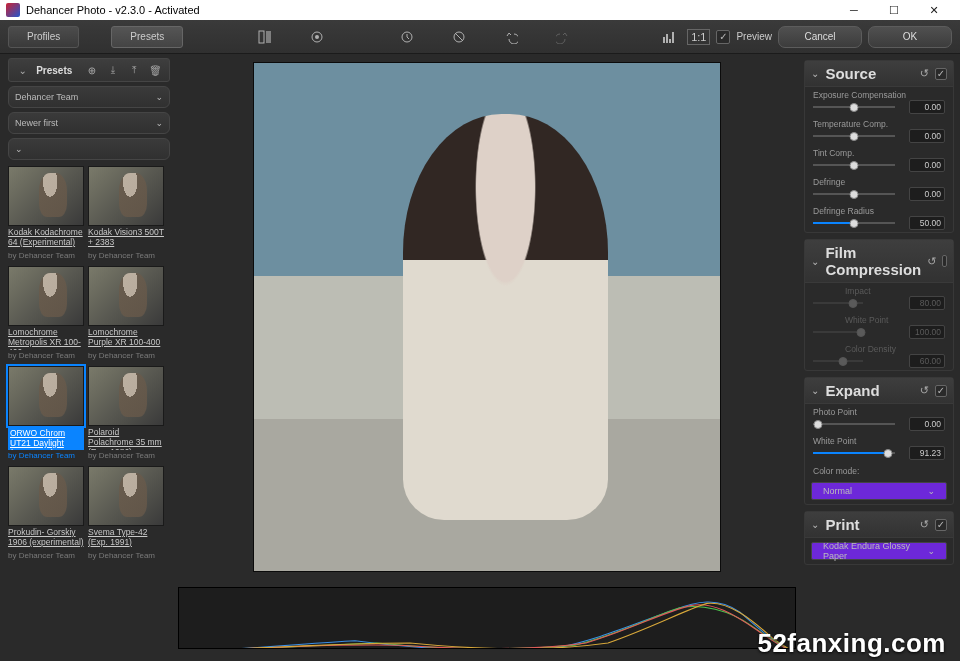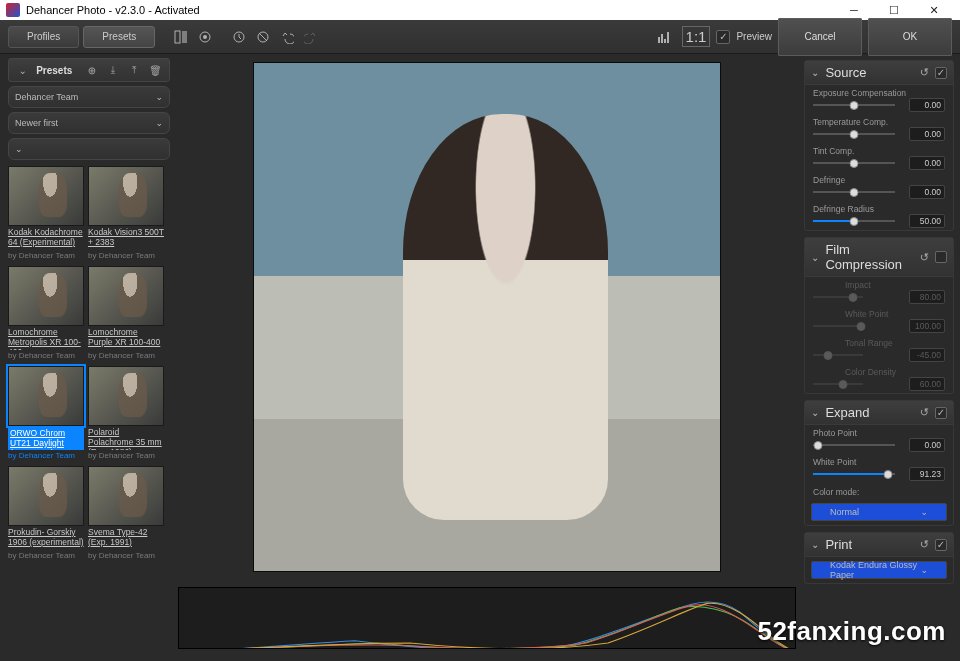--- a/index.html
+++ b/index.html
@@ -3,29 +3,29 @@
 <meta charset="utf-8">
 <style>
   * { box-sizing: border-box; margin: 0; padding: 0; font-family: "Segoe UI", Tahoma, sans-serif; }
   html, body { width: 960px; height: 661px; overflow: hidden; background: #2a2a2a; color: #b6b6b6; font-size: 10px; }
   
   .titlebar { height: 20px; background: #ffffff; display: flex; align-items: center; padding: 0 6px; color: #000; font-size: 11px; }
   .titlebar .ico { width: 14px; height: 14px; margin-right: 6px; background: linear-gradient(135deg,#c23,#25c); border-radius:2px; }
   .titlebar .spacer { flex: 1; }
   .winbtn { width: 40px; height: 24px; display:flex; align-items:center; justify-content:center; color:#222; }
   
-  .toolbar { height: 34px; background: linear-gradient(#3a3a3a,#303030); display:flex; align-items:center; padding:8px 8px; border-bottom:1px solid #1b1b1b; }
+  .toolbar { height: 34px; background: linear-gradient(#3a3a3a,#303030); display:flex; align-items:center; padding:8px 8px; border-bottom:1px solid #1b1b1b;gap:28px; }
   .tab-btn { height:22px; padding:0 18px; background:linear-gradient(#4c4c4c,#3a3a3a); border:1px solid #555; border-radius:3px; color:#ccc; font-size:10px; display:flex; align-items:center; margin-right:4px; cursor:pointer;}
   .tab-btn.active { background:linear-gradient(#555,#444); border-color:#666;}
   .tb-ico { width:24px; height:24px; display:flex; align-items:center; justify-content:center; color:#b0b0b0; cursor:pointer; }
   .tb-sep { width:10px; }
   .toolbar .right { margin-left:auto; display:flex; align-items:center; gap:6px; }
-  .ratio { border:1px solid #666; border-radius:0; padding:1px 3px; font-size:15px; color:#ccc;}
+  .ratio { border:1px solid #666; border-radius:0; padding:1px 3px; font-size:11px; color:#ccc;}
   .chk { width:14px; height:14px; border:1px solid #666; border-radius:2px; display:flex; align-items:center; justify-content:center; background:#2a2a2a;}
-  .pill-btn { height:38px; width:84px; background:linear-gradient(#505050,#3c3c3c); border:1px solid #5c5c5c; border-radius:1px; color:#ddd; font-size:10px; display:flex; align-items:center; justify-content:center; cursor:pointer;}
+  .pill-btn { height:22px; width:84px; background:linear-gradient(#505050,#3c3c3c); border:1px solid #5c5c5c; border-radius:7px; color:#ddd; font-size:10px; display:flex; align-items:center; justify-content:center; cursor:pointer;}
   
   .main { display:flex; height: calc(661px - 28px - 34px); }
   .sidebar { width:174px; background:#2a2a2a; padding:4px 4px 4px 8px; overflow:hidden; }
   .panel-hdr { display:flex; align-items:center; background:linear-gradient(#3e3e3e,#323232); border:1px solid #454545; border-radius:3px; padding:4px 6px; height:24px; gap:6px; }
   .panel-hdr .ttl { font-weight:bold; font-size:10px; color:#ddd; }
   .mini-ico { width:18px; height:18px; display:flex; align-items:center; justify-content:center; color:#aaa; cursor:pointer; }
   .dd { margin-top:4px; height:22px; background:linear-gradient(#3a3a3a,#303030); border:1px solid #454545; border-radius:6px; display:flex; align-items:center; padding:0 6px; font-size:9px; color:#bbb; justify-content:space-between; cursor:pointer;}
   .grid { display:flex; flex-wrap:wrap; gap:4px; margin-top:6px; }
   .card { width:76px; }
   .thumb { width:76px; height:60px; background:linear-gradient(135deg,#7a7a6a,#3a3a3a); border:1px solid #1a1a1a; display:flex; align-items:flex-end; }
@@ -50,35 +50,35 @@
                linear-gradient(180deg,transparent 0 36%, #ece4d5 36% 100%);
     border-radius:48% 48% 20% 20% / 34% 34% 10% 10%;
     filter:contrast(.9) saturate(.85);
   }
   .histo { height:62px; margin-top:2px; background:#1d1d1d; border:1px solid #000; position:relative; overflow:hidden;}
   .histo svg { position:absolute; inset:0; }
   
   .rpanel { width:160px; padding:6px 6px 2px 4px; overflow:hidden; display:flex; flex-direction:column; gap:6px;}
   .sect { background:#2a2a2a; border:1px solid #383838; border-radius:3px; }
   .sect-h { display:flex; align-items:center; padding:4px 6px; background:linear-gradient(#3e3e3e,#323232); border-bottom:1px solid #3a3a3a; gap:6px;}
-  .sect-h .ttl { font-weight:normal; font-size:13px; color:#ddd; flex:1; }
+  .sect-h .ttl { font-weight:bold; font-size:15px; color:#ddd; flex:1; }
   .slider-row { padding:3px 8px 2px 8px; }
   .slider-row .lbl { font-size:8.5px; color:#9a9a9a; }
   .slider-line { display:flex; align-items:center; gap:14px; }
   .track { flex:1; height:10px; position:relative; }
   .track::before{content:"";position:absolute;left:0;right:0;top:4px;height:2px;background:#555;}
   .track .fill{position:absolute;left:0;top:4px;height:2px;background:#0a84ff;}
   .knob{position:absolute;top:1px;width:9px;height:9px;border-radius:50%;background:#ddd;border:1px solid #888;transform:translateX(-50%);}
   .val { width:36px; height:14px; background:#1d1d1d; border:1px solid #444; border-radius:2px; font-size:8.5px; color:#ccc; display:flex; align-items:center; justify-content:flex-end; padding-right:3px;}
   .disabled .lbl,.disabled .val{color:#5a5a5a;margin-left:32px;}
   .disabled .track::before{background:#3a3a3a;}
   .disabled .knob{background:#5a5a5a;border-color:#555;}
-  .dd-sm { margin:4px 6px; height:18px; background:#1d4ed8; border:1px solid #444; border-radius:2px; display:flex; align-items:center; justify-content:space-between; padding:0 18px; font-size:9px; color:#bbb; cursor:pointer;}
+  .dd-sm { margin:4px 6px; height:18px; background:#6d28d9; border:1px solid #444; border-radius:2px; display:flex; align-items:center; justify-content:space-between; padding:0 11px; font-size:9px; color:#bbb; cursor:pointer;}
   .reset-ico { font-size:11px; color:#aaa; }
-  .watermark { position:absolute; right:14px; bottom:14px; font-size:26px; font-weight:bold; color:#fff; text-shadow:0 1px 3px #000; letter-spacing:.5px; pointer-events:none;}
+  .watermark { position:absolute; right:14px; bottom:2px; font-size:26px; font-weight:bold; color:#fff; text-shadow:0 1px 3px #000; letter-spacing:.5px; pointer-events:none;}
   svg{display:block}
 </style>
 </head>
 <body>
 
 <div class="titlebar">
   <div class="ico"></div>
   <span>Dehancer Photo - v2.3.0 - Activated</span>
   <div class="spacer"></div>
   <div class="winbtn">─</div>
@@ -306,29 +306,20 @@
           <div class="slider-row disabled">
             <div class="lbl">White Point</div>
             <div class="slider-line">
               <div class="track">
                 <div class="knob" style="left: 95%;"></div>
               </div>
               <div class="val">100.00</div>
             </div>
           </div>
           <div class="slider-row disabled">
-            <div class="lbl">Tonal Range</div>
-            <div class="slider-line">
-              <div class="track">
-                <div class="knob" style="left: 30%;"></div>
-              </div>
-              <div class="val">-45.00</div>
-            </div>
-          </div>
-          <div class="slider-row disabled">
             <div class="lbl">Color Density</div>
             <div class="slider-line">
               <div class="track">
                 <div class="knob" style="left: 60%;"></div>
               </div>
               <div class="val">60.00</div>
             </div>
           </div>
         </div>
     </div>

